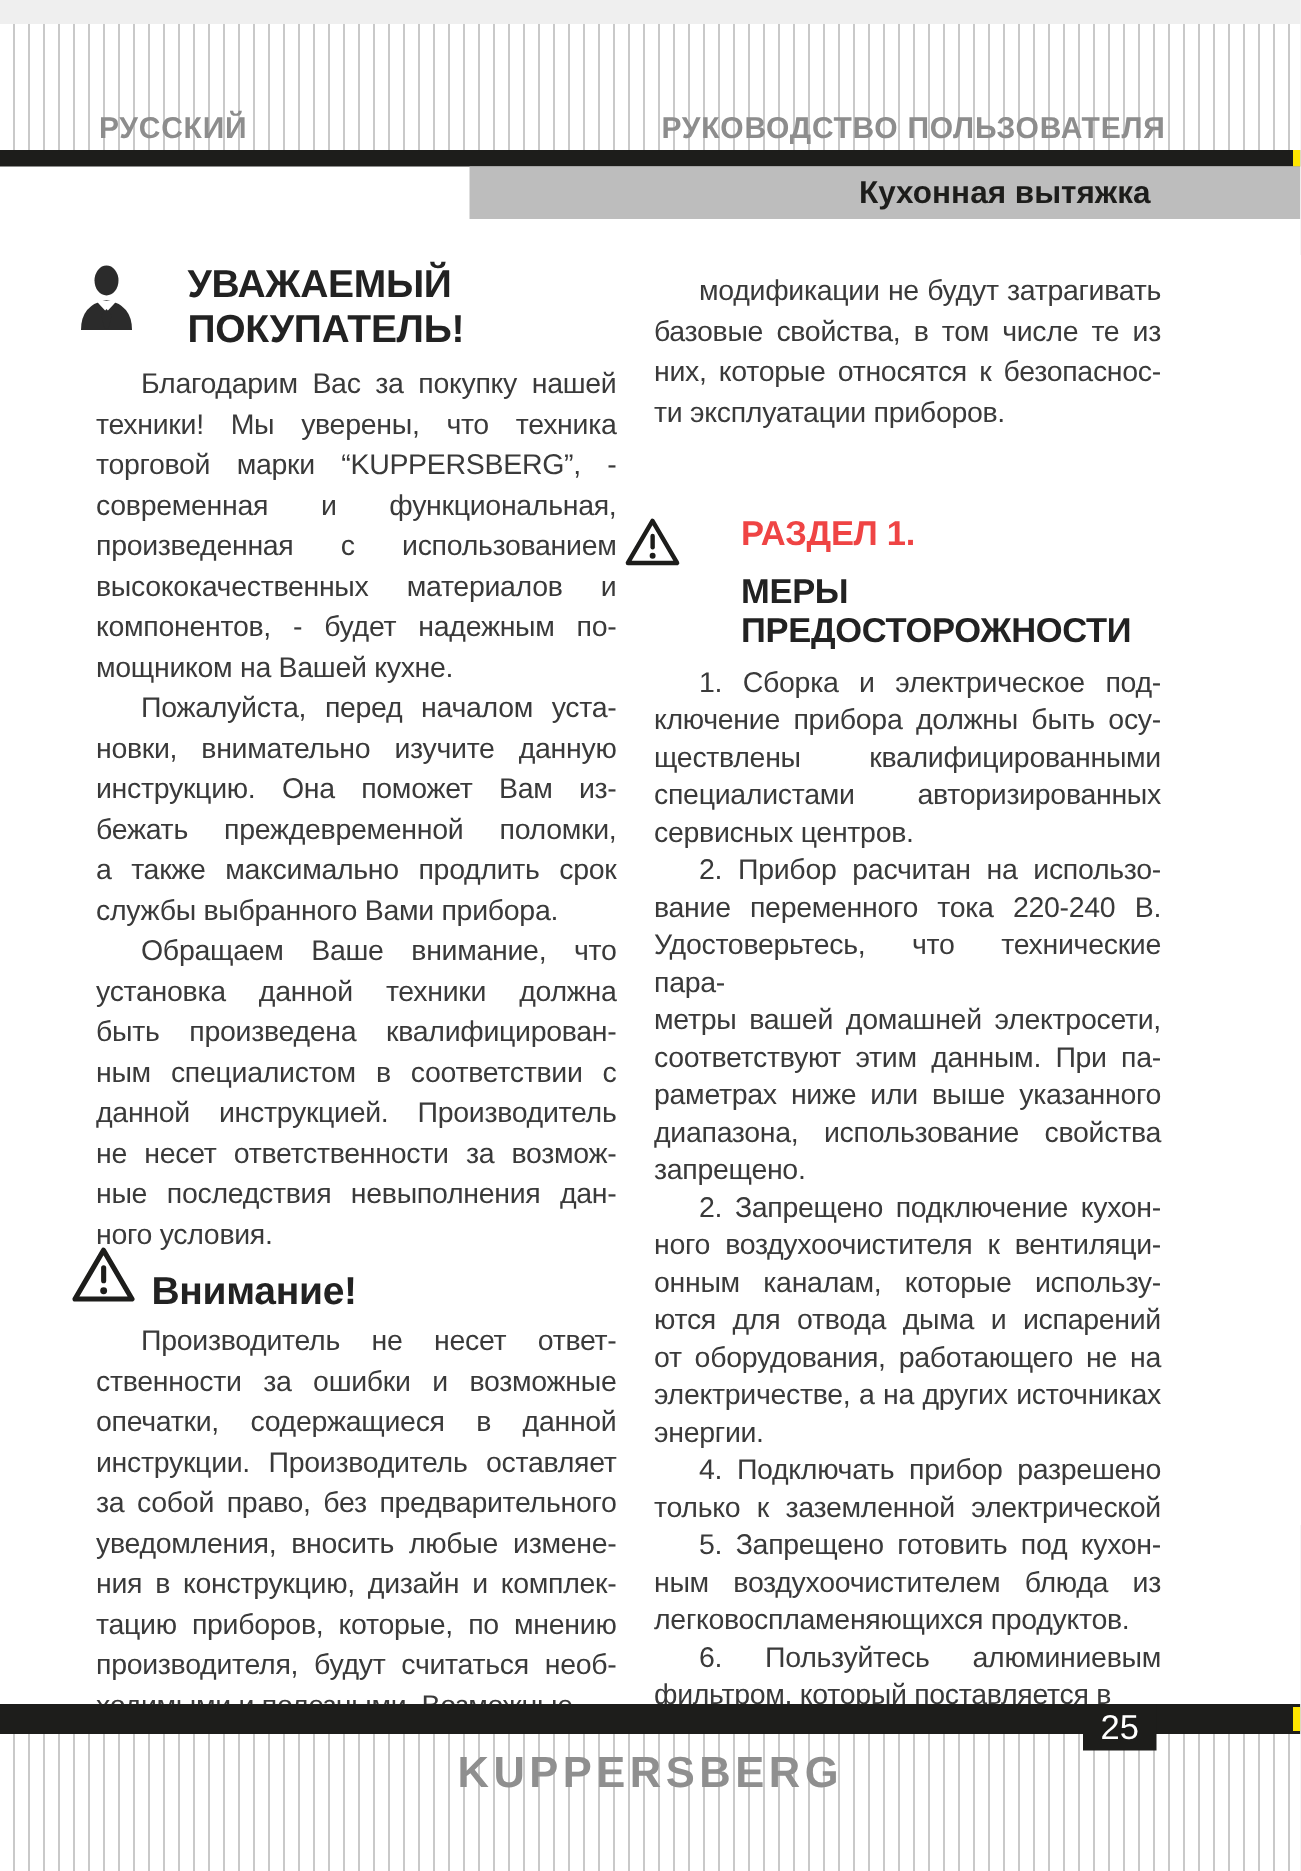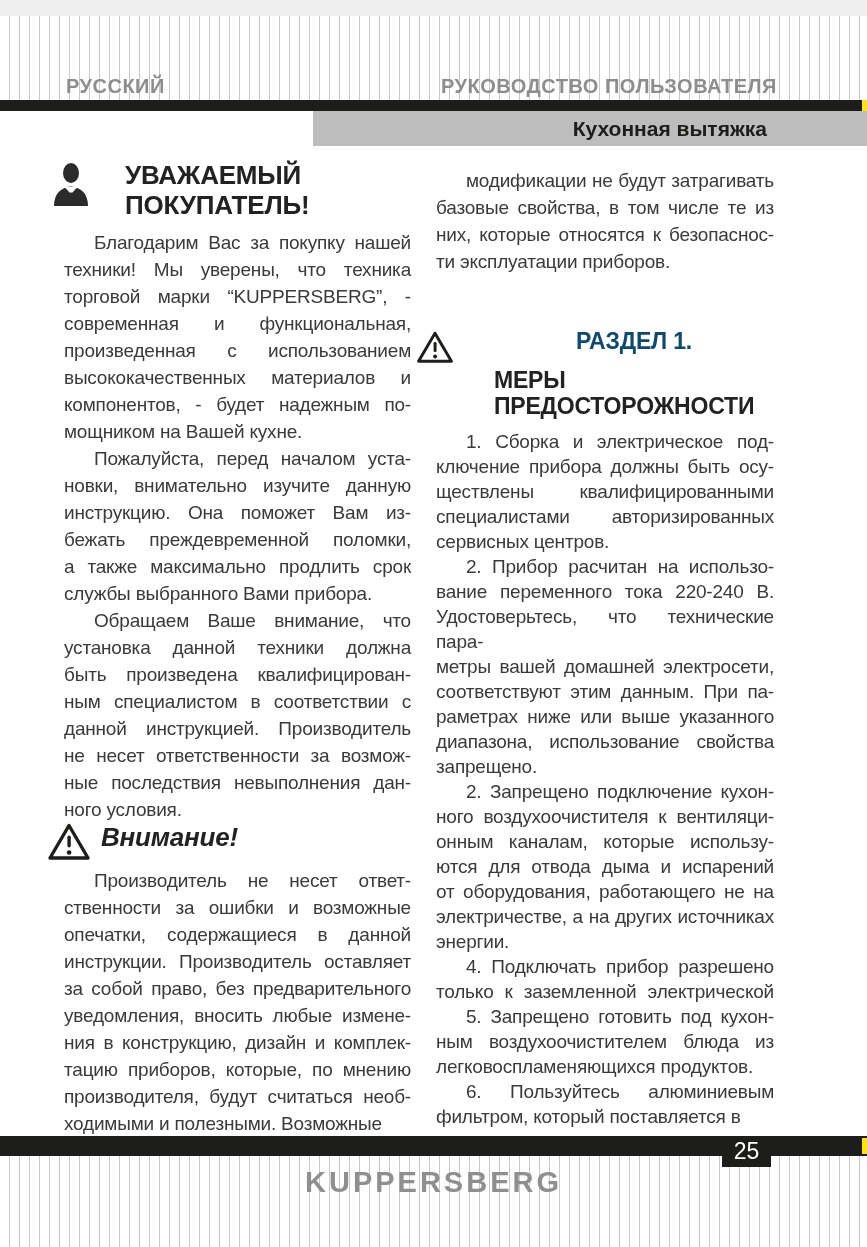--- a/index.html
+++ b/index.html
@@ -27,47 +27,47 @@
   .bar.top{top:84px;height:11px;}
   .bar.bottom{top:1120px;height:20px;}
   .yellow-mark{position:absolute;right:0;width:5px;background:var(--accent-yellow,#ffe600);}
   .yellow-mark.t{top:84px;height:11px;}
   .yellow-mark.b{top:1122px;height:16px;}
   .graybar{position:absolute;left:313px;right:0;top:95px;height:35px;
     background:var(--subtitle-bar-gray,#bdbdbd);display:flex;align-items:center;justify-content:flex-end;}
   .graybar span{font-size:21px;font-weight:bold;color:var(--bar-black,#1d1d1b);padding-right:100px;}
 
   
-  .col{position:absolute;top:142px;font-size:19px;letter-spacing:-0.2px;}
+  .col{position:absolute;top:156px;font-size:19px;letter-spacing:-0.2px;}
   .col.left{left:64px;width:347px;}
   .col.right{left:436px;width:338px;}
 
   
   .pline{text-align:justify;text-align-last:justify;line-height:27px;}
   .pline.last{text-align-last:left;}
   .pline.first{padding-left:30px;}
   .items .pline{line-height:25px;}
   .plain-lines .pline{text-align:left;text-align-last:left;padding-left:0;}
 
   
   .sec-head{display:flex;align-items:flex-start;margin-top:2px;}
   .person-ic{flex:0 0 38px;margin-left:-12px;margin-right:35px;margin-top:2px;}
   .sec-title .pline{font-size:26px;font-weight:bold;line-height:30px;color:#222;}
   .plist{margin-top:9px;}
 
   
-  .warn-head{display:flex;align-items:flex-start;height:40px;margin-top:-1px;font-style:italic;}
+  .warn-head{display:flex;align-items:flex-end;height:40px;margin-top:-1px;}
   .tri-ic{flex:0 0 44px;margin-left:-17px;margin-right:10px;}
   .warn-title{font-size:26px;font-weight:bold;color:#222;}
   .warn-para{margin-top:5px;}
 
   
   .sec1{position:relative;margin-top:53px;padding-left:58px;}
   .sec1 .tri-abs{position:absolute;left:-20px;top:2px;width:38px;}
-  .sec1-num{font-size:23px;font-weight:bold;line-height:26px;color:#0c4a6e;text-align:center;}
+  .sec1-num{font-size:23px;font-weight:bold;line-height:26px;color:#ef4444;}
   .sec1-title{margin-top:13px;}
   .sec1-title .pline{font-size:23px;font-weight:bold;line-height:26px;color:#222;text-align:right;}
   .items{margin-top:10px;}
 
   
   .page-badge{position:absolute;left:722px;top:1120px;width:49px;height:31px;
     background:var(--bar-black,#1d1d1b);color:#fff;font-size:23px;
     display:flex;align-items:flex-end;justify-content:center;padding-bottom:2px;box-sizing:border-box;}
   .brand{position:absolute;left:0;right:0;top:1150px;text-align:center;
     font-size:29px;font-weight:bold;letter-spacing:3px;color:var(--brand-gray,#8f8f8f);}

